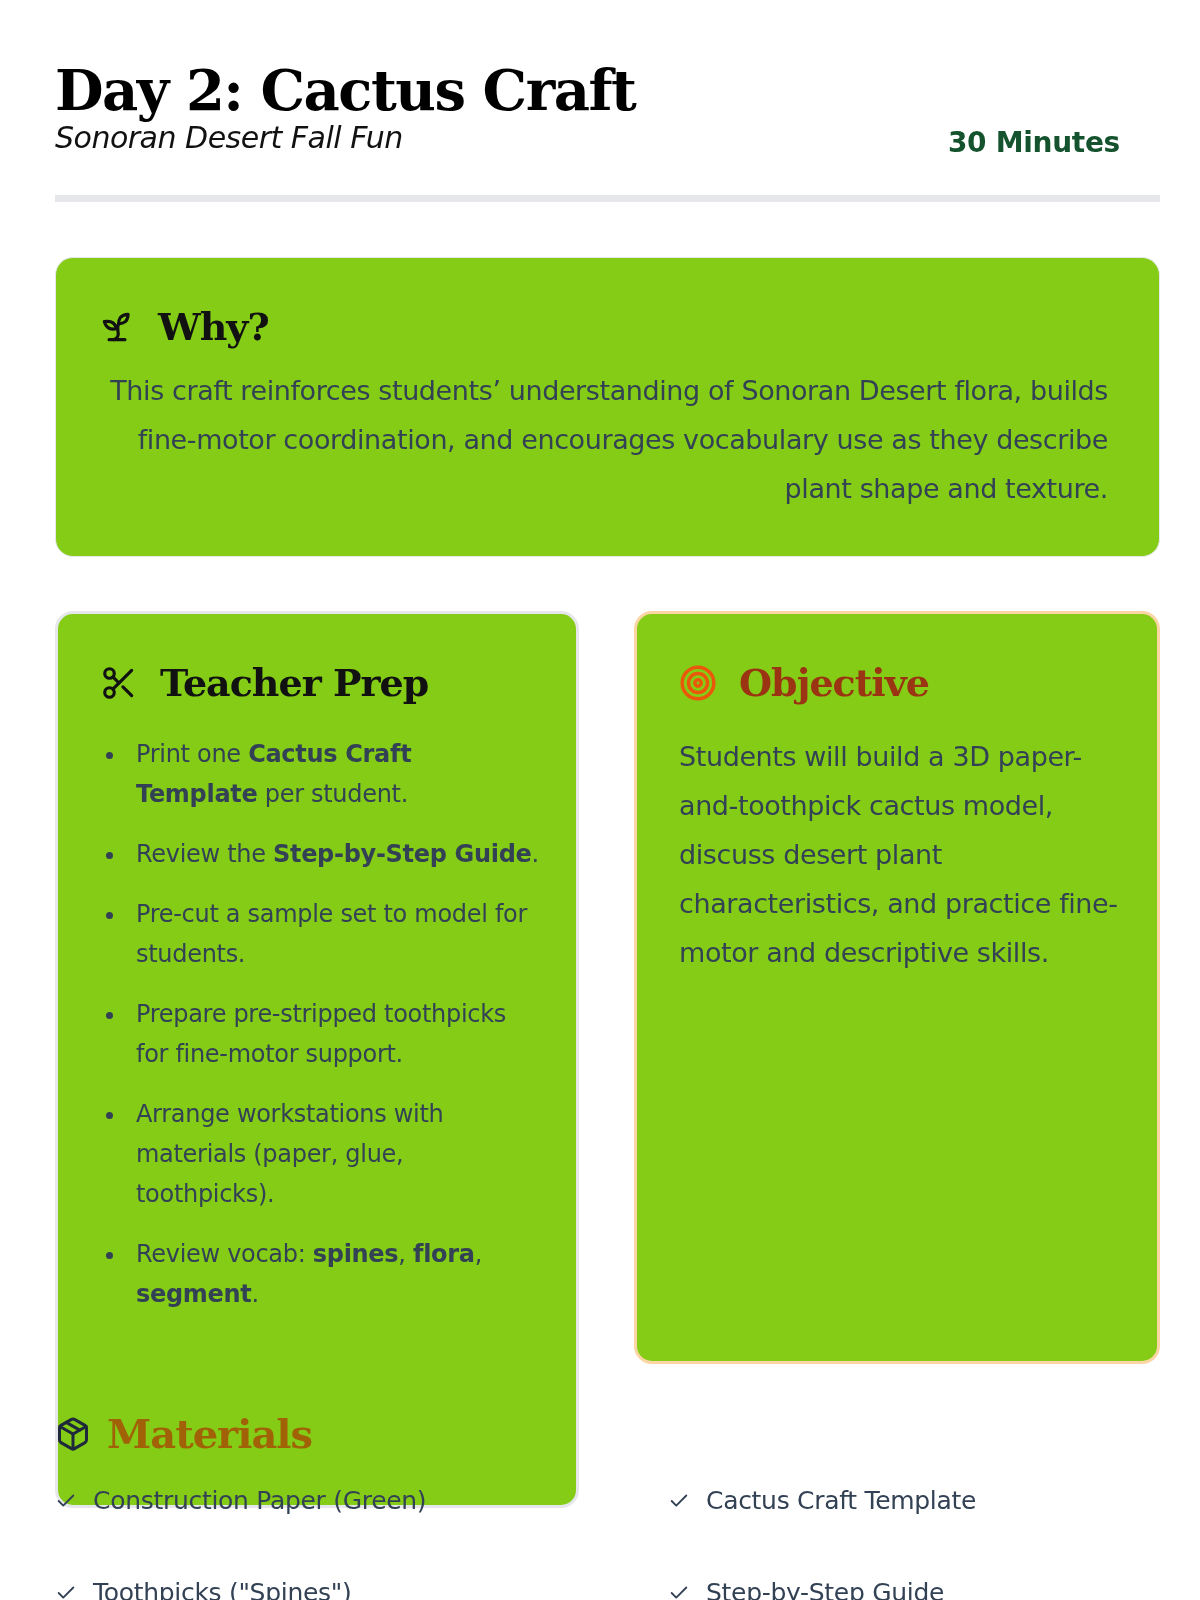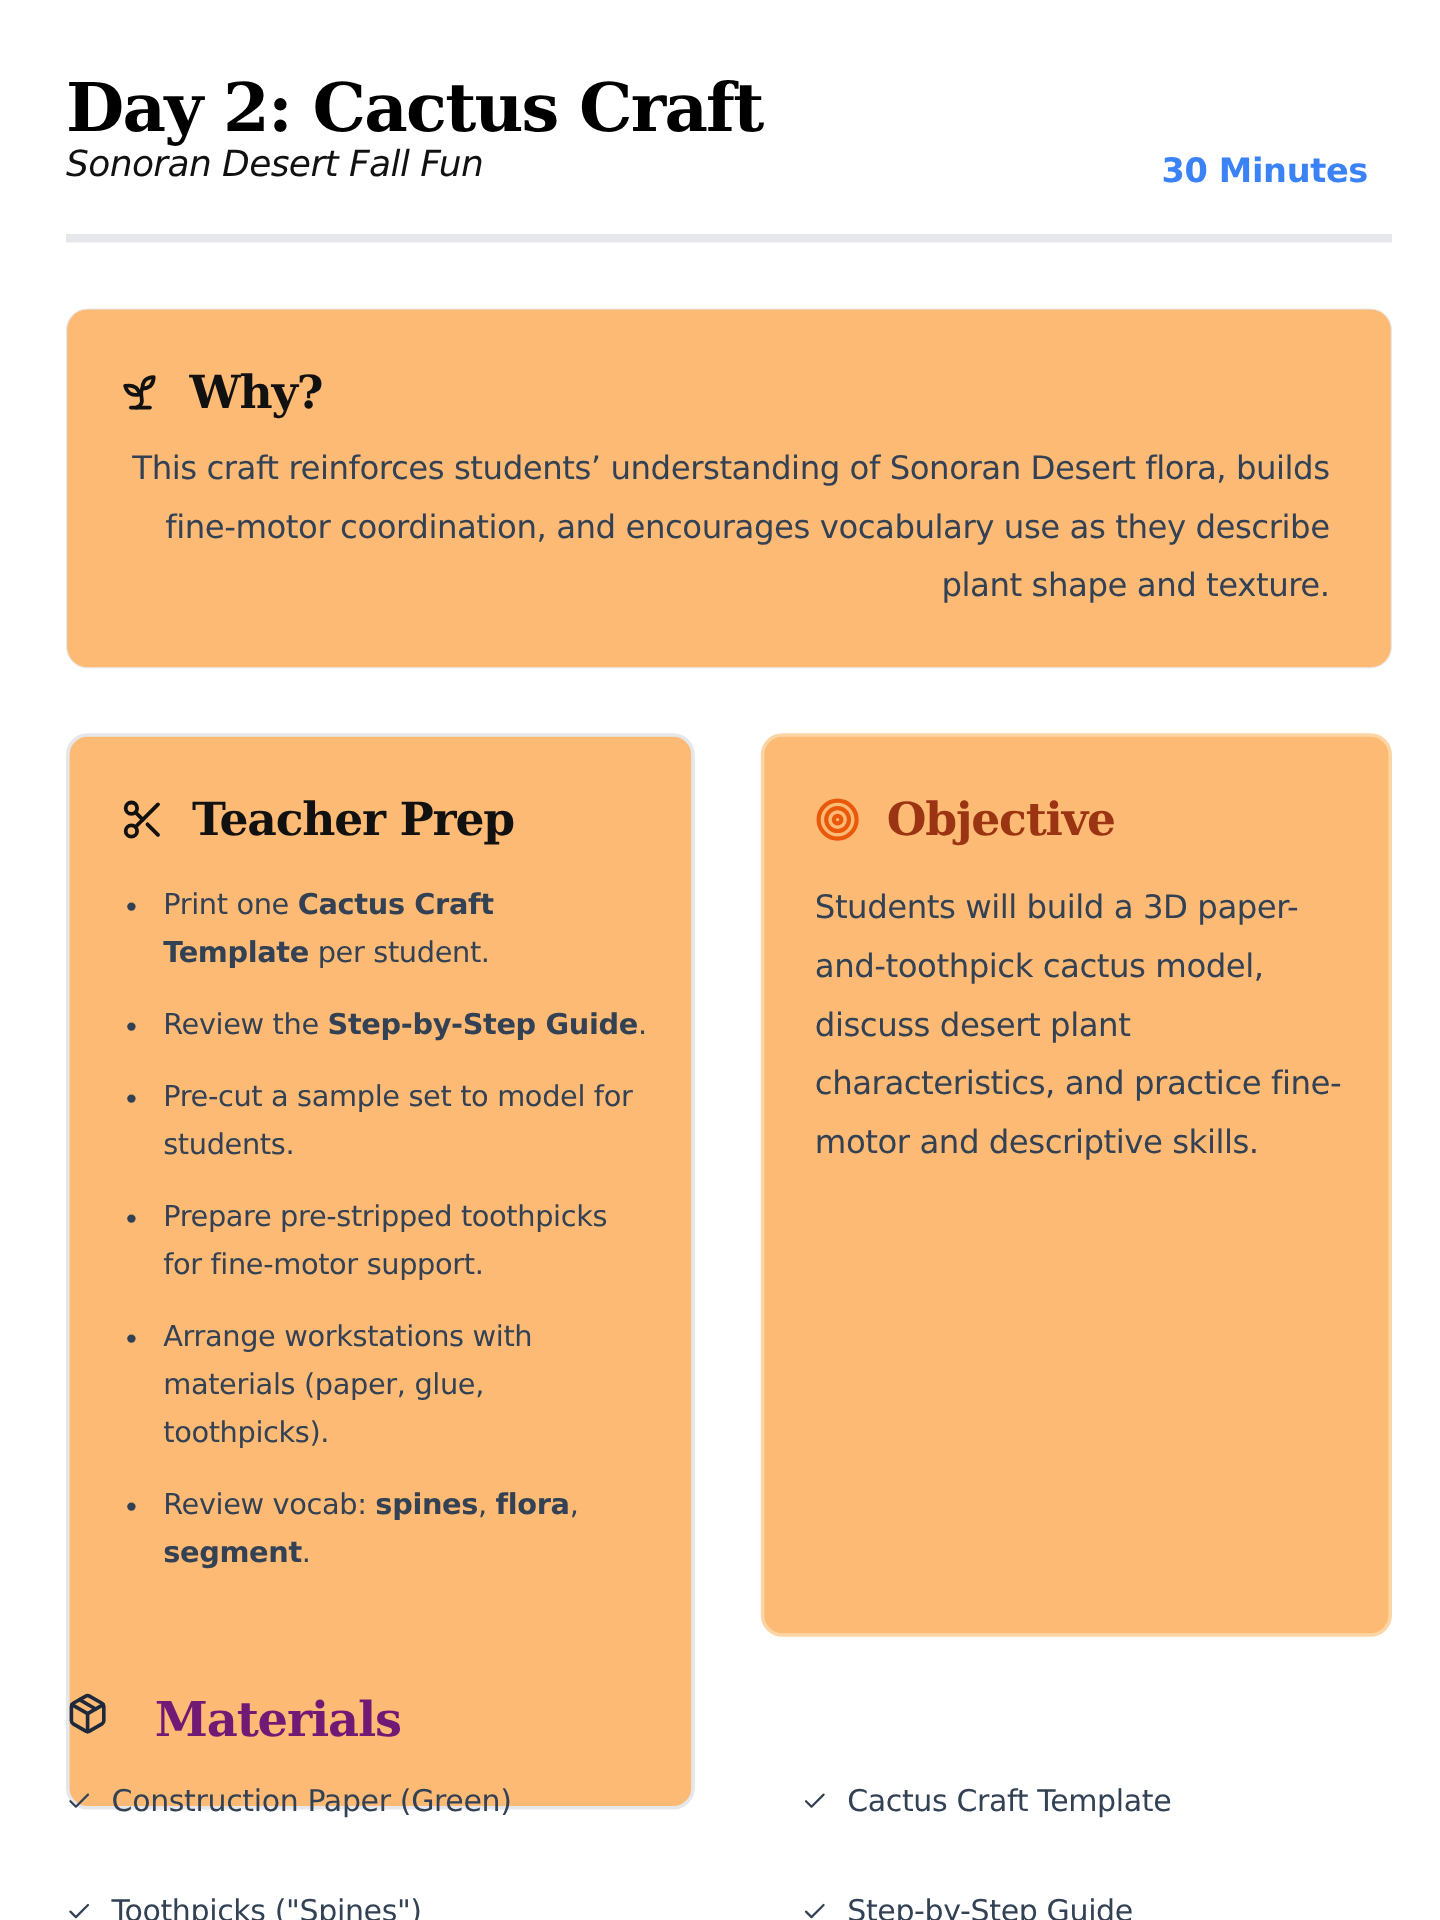--- a/index.html
+++ b/index.html
@@ -14,32 +14,32 @@
       font-family: "DejaVu Serif", "Liberation Serif", serif;
       font-weight: bold; font-size: 56px; color: #000000; letter-spacing: -1.5px;
       line-height: 68px;
     }
     .subtitle {
       font-family: "DejaVu Sans", sans-serif; font-style: italic;
       font-size: 30px; color: #111111; line-height: 36px; margin-top: -4px;
       letter-spacing: -0.5px;
     }
     .duration {
-      position: absolute; right: 20px; top: 70px;
+      position: absolute; right: 40px; top: 70px;
       font-family: "DejaVu Sans", sans-serif; font-weight: bold;
-      font-size: 28px; color: #3b82f6; letter-spacing: -0.3px;
+      font-size: 28px; color: #14532d; letter-spacing: -0.3px;
     }
     .header-rule {
       position: absolute; left: 55px; top: 195px; width: 1105px; height: 7px;
       background: #e5e7eb;
     }
 
     
     .card {
-      position: absolute; background: #fdba74; border-radius: 18px;
+      position: absolute; background: #84cc16; border-radius: 18px;
       border: 2px solid #e5e7eb;
     }
     .card-why { left: 55px; top: 257px; width: 1105px; height: 300px; border-width: 1.5px; border-color: #e7e8ec; }
     .card-prep { left: 55px; top: 611px; width: 524px; height: 897px; border-width: 3px; border-color: #e5e7eb; }
     .card-obj { left: 634px; top: 611px; width: 526px; height: 753px; border-width: 3px; border-color: #fcd5a5; padding-left: 40px; }
 
     .card-heading {
       display: flex; align-items: center;
       font-family: "DejaVu Serif", "Liberation Serif", serif;
       font-weight: bold; font-size: 38px; color: #111111; letter-spacing: -1px;
@@ -69,23 +69,23 @@
     .prep-list b { color: #334155; font-weight: bold; }
 
     .obj-body {
       position: absolute; left: 42px; top: 118px; width: 440px;
       font-size: 27px; line-height: 49px; color: #334155; letter-spacing: -0.4px;
     }
 
     
     .materials { position: absolute; left: 55px; top: 1410px; width: 1105px; }
     .materials-heading {
-      display: flex; 
+      display: flex; align-items: center;
       font-family: "DejaVu Serif", "Liberation Serif", serif;
-      font-weight: bold; font-size: 40px; color: #701a75; letter-spacing: -1px; gap: 22px;
+      font-weight: bold; font-size: 40px; color: #a16207; letter-spacing: -1px;
     }
     .materials-heading .icon { width: 36px; height: 36px; margin-right: 16px; }
     .materials-heading .icon svg { width: 100%; height: 100%; display: block; }
     .materials-grid {
       display: grid; grid-template-columns: 565px 540px; margin-top: 22px; row-gap: 10px; gap: 48px;
     }
     .mat-item {
       display: flex; align-items: center; font-size: 25px; line-height: 44px;
       color: #334155; letter-spacing: -0.3px;
     }

